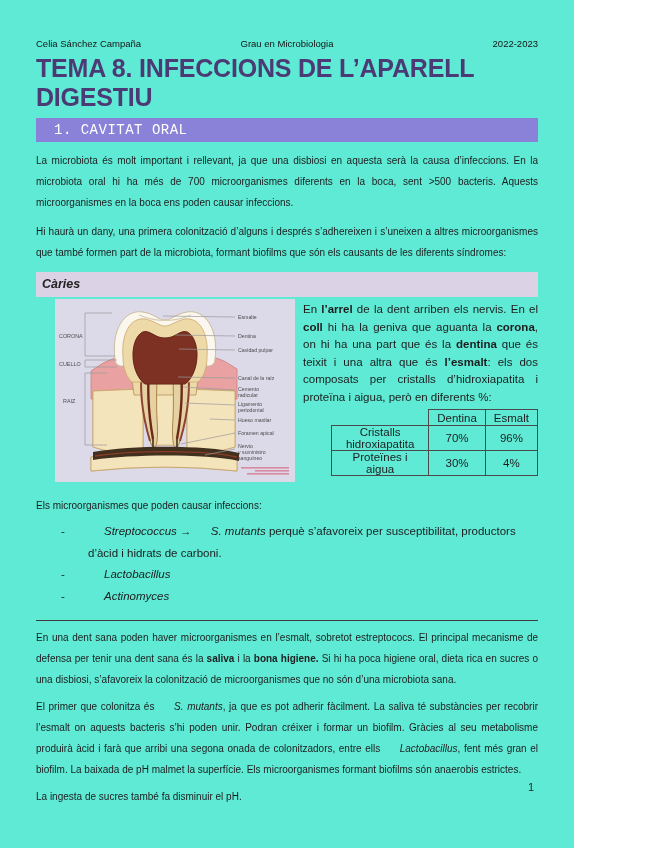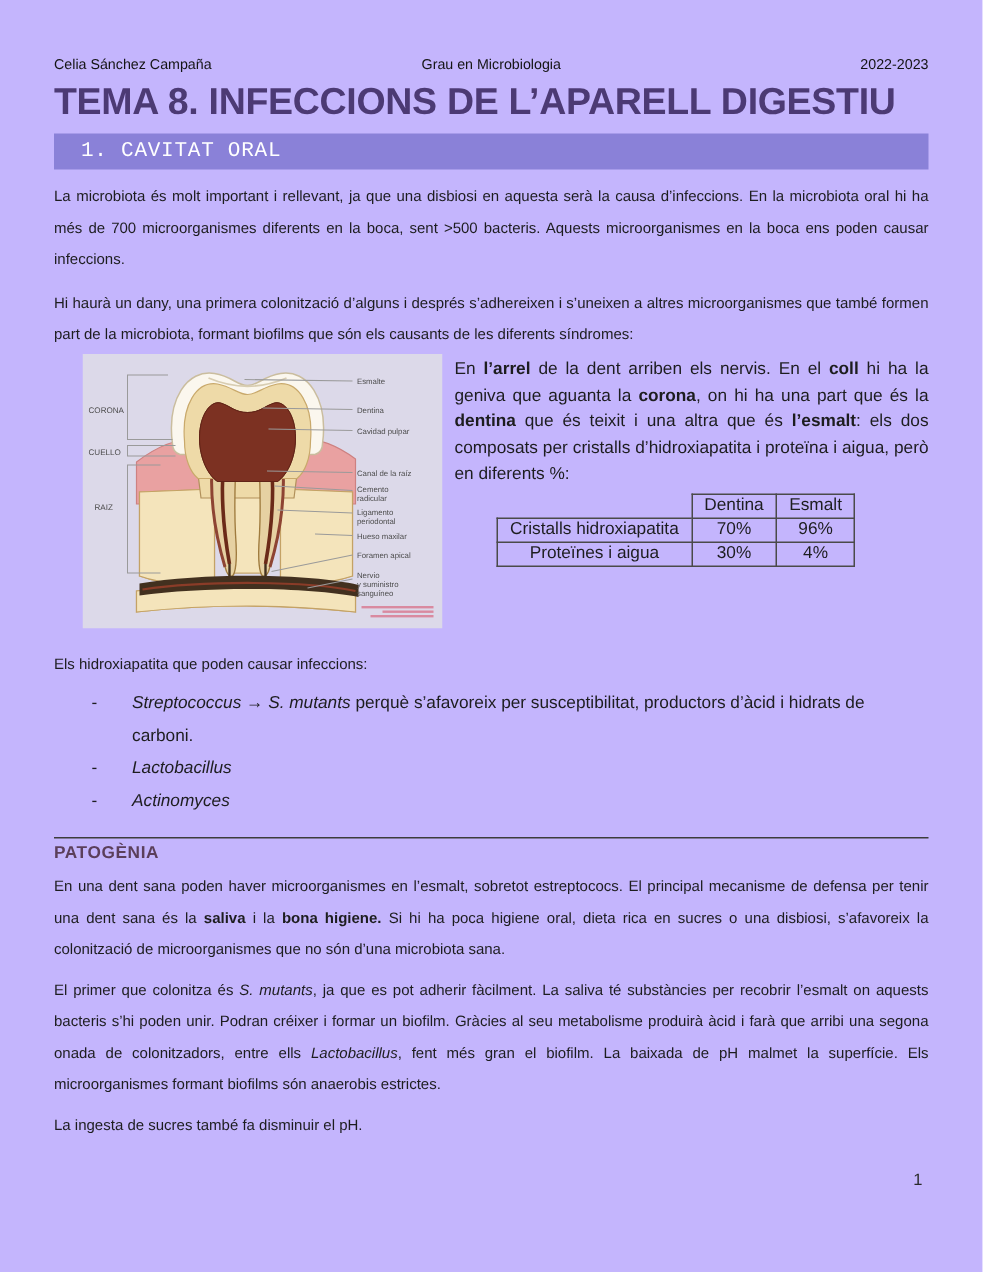--- a/index.html
+++ b/index.html
@@ -1,19 +1,19 @@
 <!DOCTYPE html>
 <html lang="ca"><head>
 <meta charset="utf-8">
 <style>
   html,body{margin:0;padding:0;background:#ffffff;}
   .page{
     position:relative;
-    width:655px;height:848px;
-    background:#c4b5fd;
+    width:574px;height:848px;
+    background:#5eead4;
     font-family:"Liberation Sans", sans-serif;
     color:#1d1d1f;
     overflow:hidden;
   }
   .content{padding:38px 36px 0 36px;}
 
   
   .dochead{display:flex;justify-content:space-between;align-items:baseline;font-size:9.5px;color:#141414;}
   .dochead .c{position:absolute;left:50%;transform:translateX(-50%);}
 
@@ -36,21 +36,21 @@
     padding-left:18px;
     letter-spacing:0.5px;
   }
 
   p.body{
     margin:8px 0 0 0;
     font-size:10px;line-height:21px;
     text-align:justify;
   }
   .b{font-weight:700;}
-  .i{font-style:italic;}
+  .i{font-style:italic;margin-left:16px;}
 
   ul.dash{list-style:none;margin:5px 0 0 0;padding:0;}
   ul.dash li{
     position:relative;
     padding-left:52px;
     font-size:11.5px;line-height:21.5px;
   }
   ul.dash li::before{content:"-";position:absolute;left:25px;}
 
   
@@ -116,20 +116,21 @@
     </div>
 
     <h1 class="title">TEMA 8. INFECCIONS DE L’APARELL DIGESTIU</h1>
 
     <div class="banner">1. CAVITAT ORAL</div>
 
     <p class="body"><span>La microbiota és molt important i rellevant, ja que una disbiosi en aquesta serà la causa d’infeccions. En la microbiota oral hi ha més de 700 microorganismes diferents en la boca, sent &gt;500 bacteris. Aquests microorganismes en la boca ens poden causar infeccions.</span></p>
     <p class="body"><span>Hi haurà un dany, una primera colonització d’alguns i després s’adhereixen i s’uneixen a altres microorganismes que també formen part de la microbiota, formant biofilms que són els causants de les diferents síndromes:</span></p>
 
 
+    <div class="subbanner">Càries</div>
 
     <div class="cariesrow">
 
       <div class="figwrap">
         <svg width="240" height="183" viewBox="0 0 240 183">
           <defs>
             <pattern id="bonetex" width="9" height="9" patternUnits="userSpaceOnUse">
               <circle cx="2.5" cy="2.5" r="1.5" fill="none" stroke="#b99155" stroke-width="0.6"></circle>
               <circle cx="6.5" cy="6.5" r="1.1" fill="none" stroke="#b99155" stroke-width="0.5"></circle>
             </pattern>
@@ -242,31 +243,30 @@
             <td>Proteïnes i aigua</td>
             <td>30%</td>
             <td>4%</td>
           </tr>
         </tbody>
           </table>
 
       </div>
     </div>
 
-    <p class="body" style="margin-top:9px;">Els hidroxiapatita que poden causar infeccions:</p>
+    <p class="body" style="margin-top:9px;">Els microorganismes que poden causar infeccions:</p>
 
     <ul class="dash">
       <li><span class="i">Streptococcus</span><span> → </span><span class="i">S. mutants</span><span> perquè s’afavoreix per susceptibilitat, productors d’àcid i hidrats de carboni.</span></li>
       <li><span class="i">Lactobacillus</span></li>
       <li><span class="i">Actinomyces</span></li>
     </ul>
 
     <div class="patog">
       <hr class="rule">
-      <h3 class="subhead">PATOGÈNIA</h3>
       <p class="body"><span>En una dent sana poden haver microorganismes en l’esmalt, sobretot estreptococs. El principal mecanisme de defensa per tenir una dent sana és la </span><span class="b">saliva</span><span> i la </span><span class="b">bona higiene.</span><span> Si hi ha poca higiene oral, dieta rica en sucres o una disbiosi, s’afavoreix la colonització de microorganismes que no són d’una microbiota sana.</span></p>
       <p class="body"><span>El primer que colonitza és </span><span class="i">S. mutants</span><span>, ja que es pot adherir fàcilment. La saliva té substàncies per recobrir l’esmalt on aquests bacteris s’hi poden unir. Podran créixer i formar un biofilm. Gràcies al seu metabolisme produirà àcid i farà que arribi una segona onada de colonitzadors, entre ells </span><span class="i">Lactobacillus</span><span>, fent més gran el biofilm. La baixada de pH malmet la superfície. Els microorganismes formant biofilms són anaerobis estrictes.</span></p>
       <p class="body"><span>La ingesta de sucres també fa disminuir el pH.</span></p>
     </div>
 
   </div>
 
   <div class="pageno">1</div>
 </div>
 

